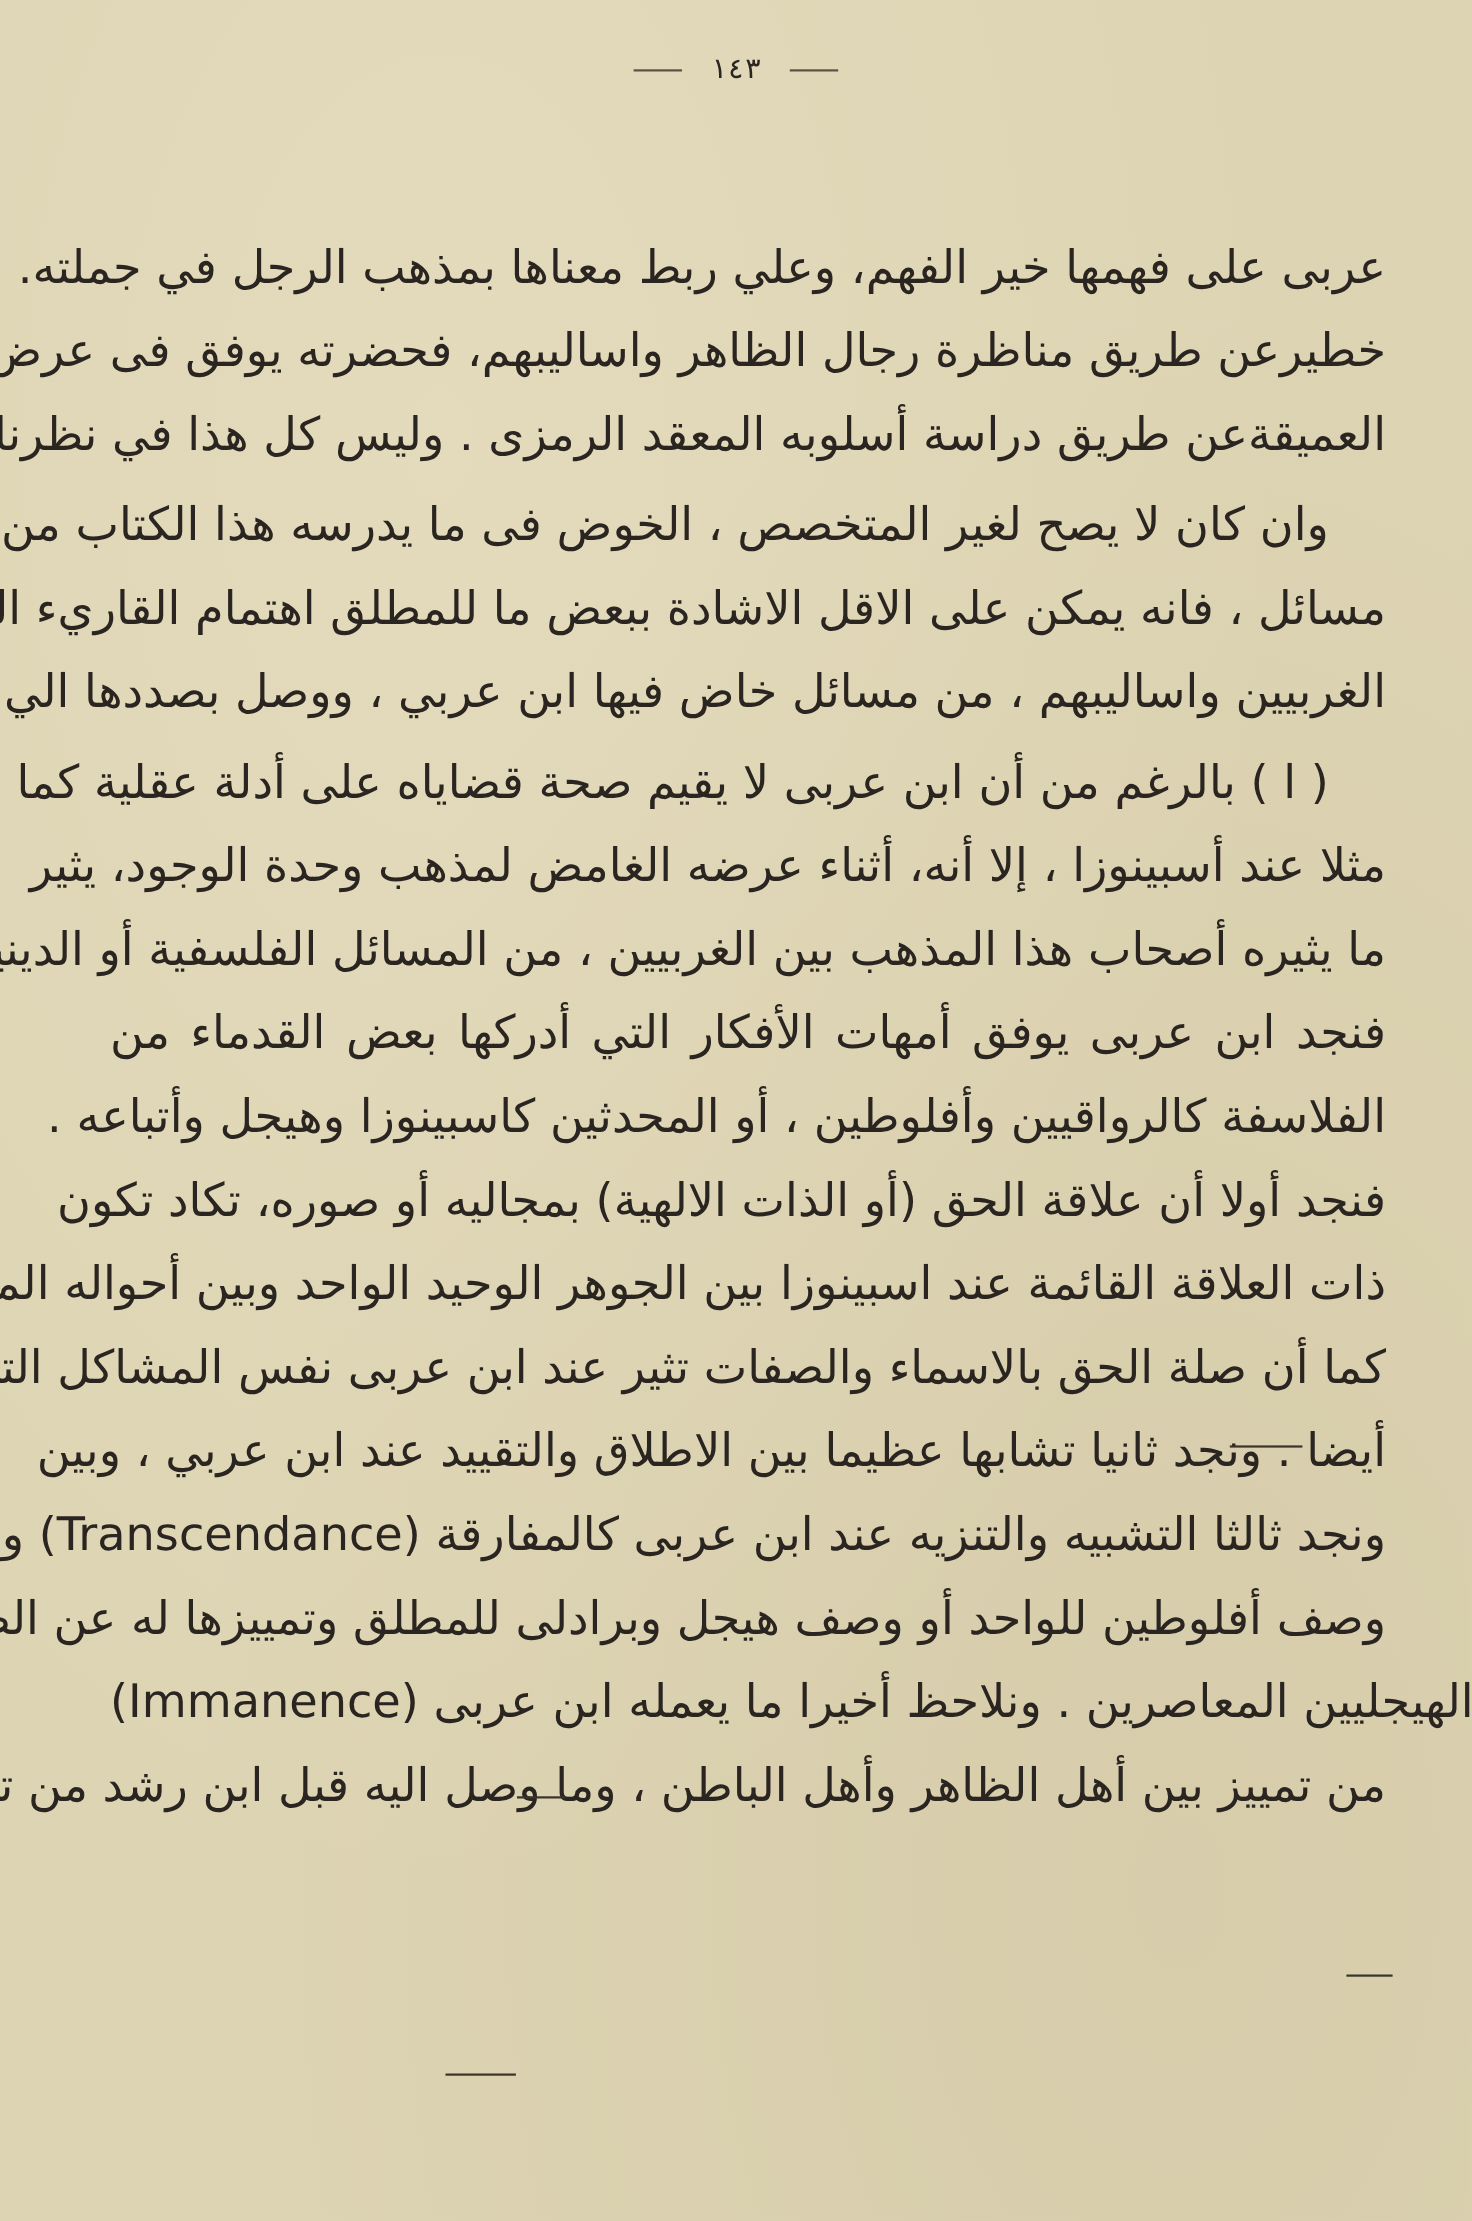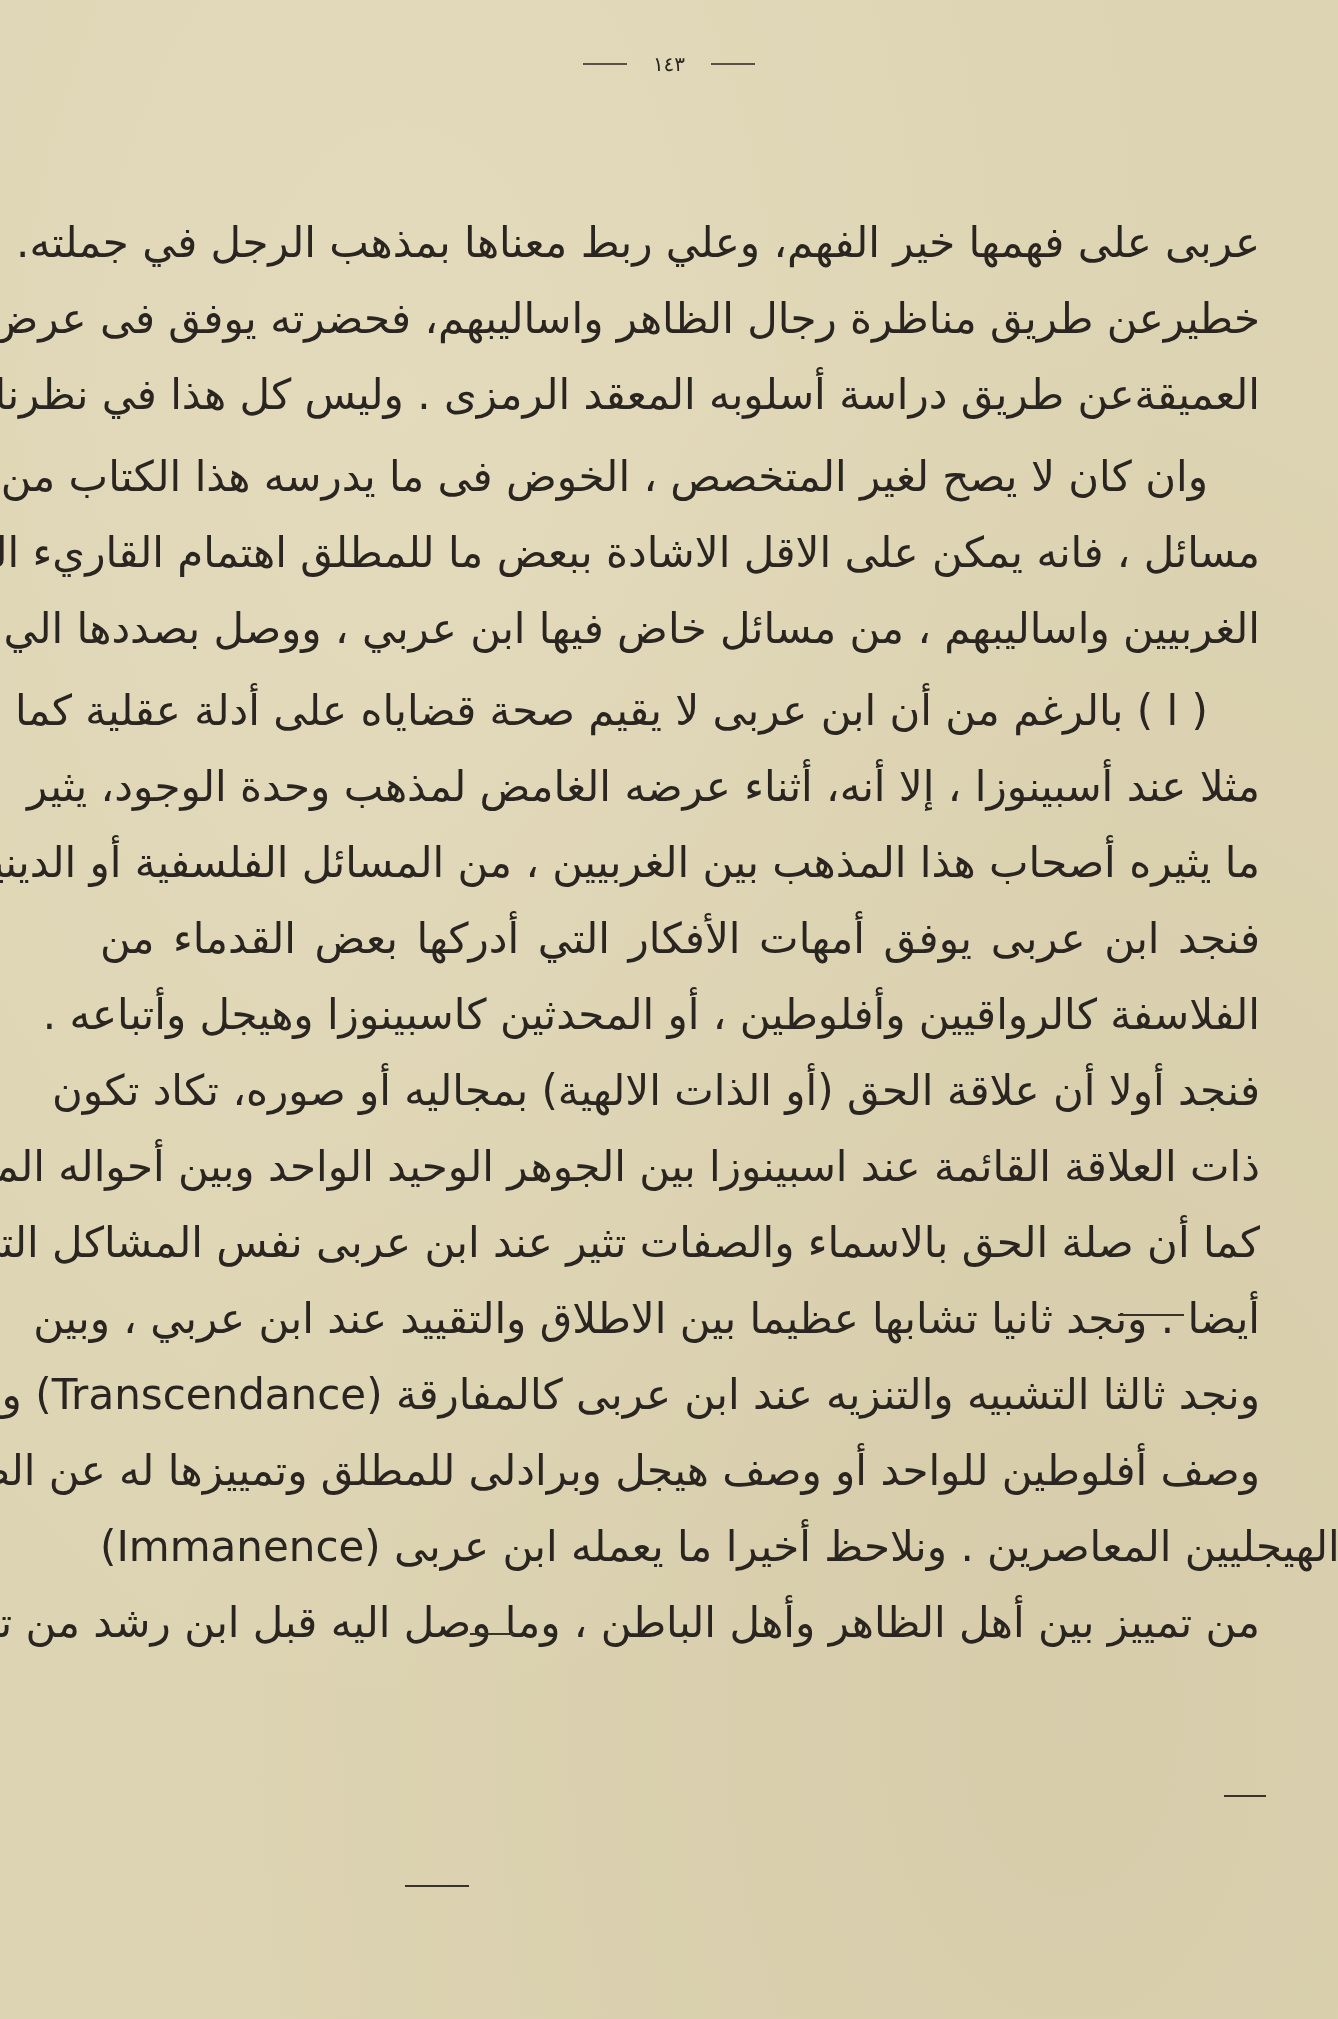--- a/index.html
+++ b/index.html
@@ -36,22 +36,22 @@
       align-items: center;
       gap: 26px;
     }
     .dash {
       display: inline-block;
       width: 44px;
       height: 2px;
       background: #5a5246;
     }
     .page-number {
-      font-family: Liberation Sans, sans-serif;
-      font-size: 20px;
+      font-family: Liberation Mono, monospace;
+      font-size: 26px;
       color: #2a2520;
       direction: rtl;
       line-height: 1;
     }
     .body-text {
       position: absolute;
       top: 205px;
       left: 100px;
       width: 1160px;
       direction: rtl;

